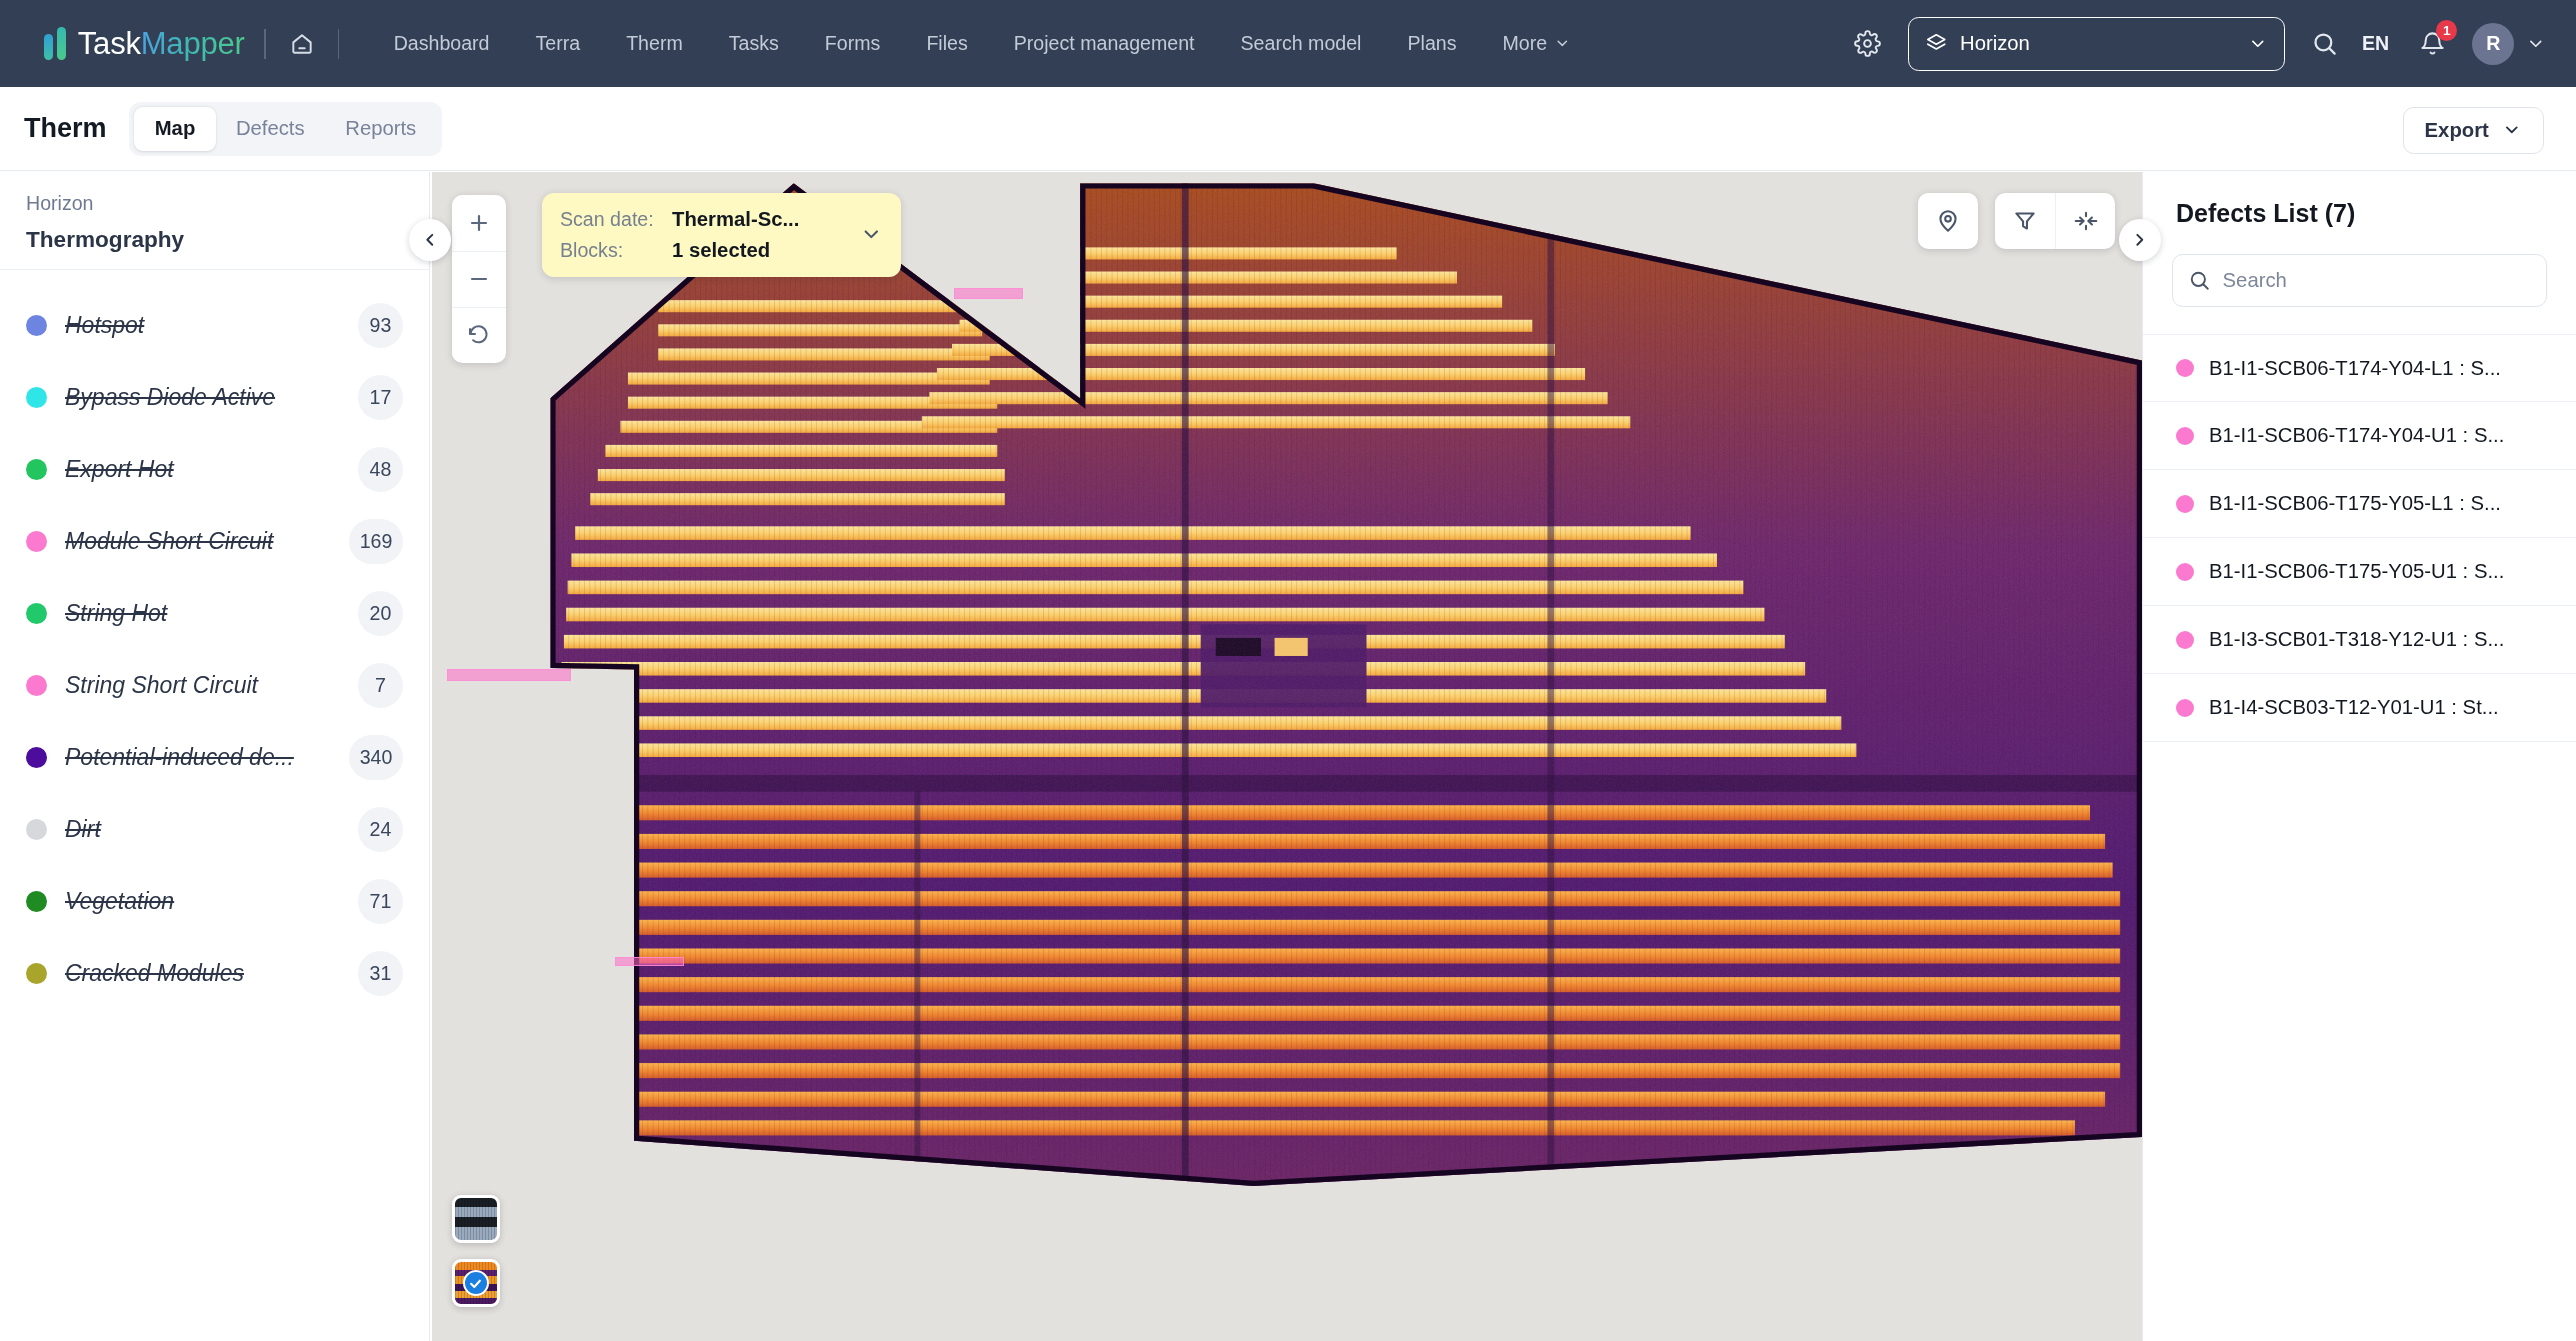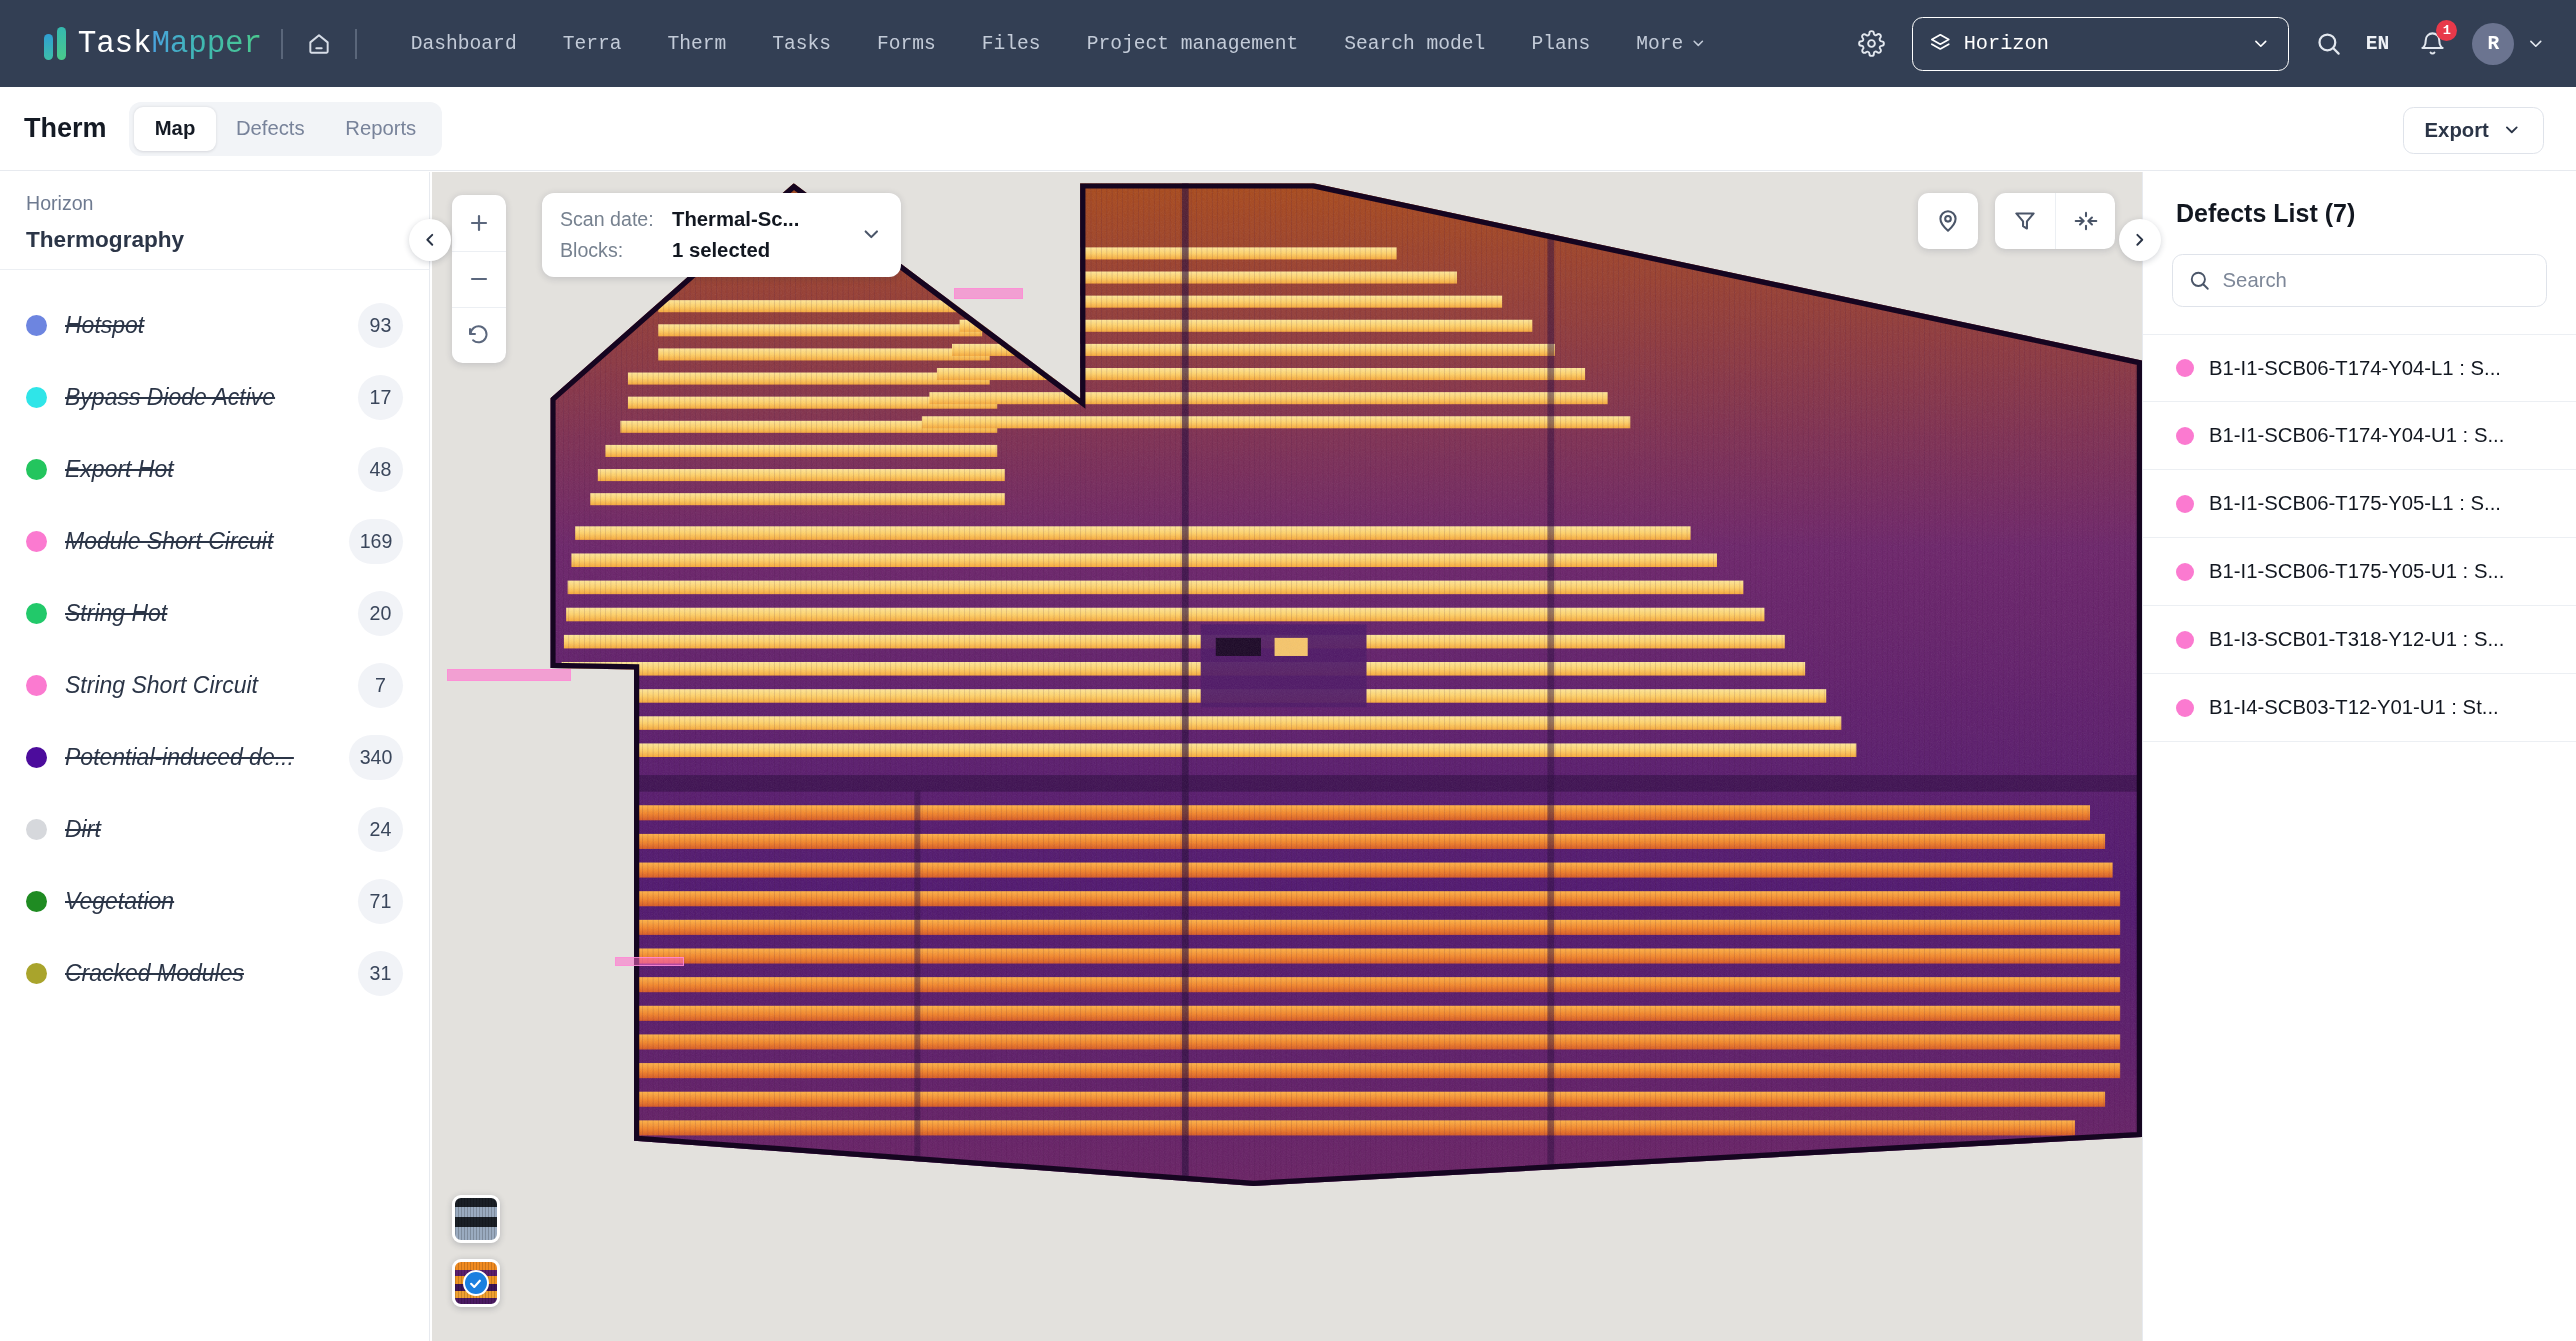--- a/index.html
+++ b/index.html
@@ -9,21 +9,21 @@
     font-family: "Liberation Sans", sans-serif;
     background: #ffffff;
     overflow: hidden;
     -webkit-font-smoothing: antialiased;
   }
 
   
   #topnav {
     position: absolute; left: 0; top: 0; width: 2576px; height: 87px;
     background: #333f54;
-    display: flex; align-items: center; font-family: Liberation Mono, monospace;
+    display: flex; align-items: center;
   }
   .brand { display: flex; align-items: center; margin-left: 44px; }
   .brand-bars { display: flex; align-items: flex-end; gap: 3.8px; margin-right: 12px; }
   .brand-bars i { display: block; width: 9px; border-radius: 4.5px; }
   .bar-a { height: 26px; background: linear-gradient(180deg,#2f9fd4,#3dbfa8); }
   .bar-b { height: 33px; background: linear-gradient(180deg,#35b9b0,#4ac98b); }
   .brand-word { font-size: 31px; letter-spacing: -0.2px; font-weight: 400; }
   .brand-word .w1 { color: #ffffff; }
   .brand-word .w2 {
     background: linear-gradient(90deg,#4aa3e0 0%, #3fb9b2 45%, #4cc98d 100%);
@@ -129,21 +129,21 @@
     position: absolute; left: 19.6px; top: 22.6px; width: 54px;
     background: #ffffff; border-radius: 10.6px; box-shadow: 0 1.5px 7.5px rgba(30,40,60,.16); z-index: 30;
   }
   .zoom-btn {
     height: 56px; display: flex; align-items: center; justify-content: center; cursor: pointer;
   }
   .zoom-btn + .zoom-btn { border-top: 1.5px solid #eceff3; }
 
   .scan-card {
     position: absolute; left: 110px; top: 21px; width: 359px;
-    background: #ffffff; border-radius: 12px; box-shadow: 0 1.5px 7.5px rgba(30,40,60,.16);
+    background: #fef9c3; border-radius: 12px; box-shadow: 0 1.5px 7.5px rgba(30,40,60,.16);
     padding: 15px 18px; z-index: 30; display: flex; align-items: center;
   }
   .scan-rows { flex: 1; }
   .scan-row { display: flex; align-items: baseline; margin-bottom: 7.5px; }
   .scan-row:last-child { margin-bottom: 0; }
   .scan-k { font-size: 19.6px; color: #76818f; width: 112px; }
   .scan-v {
     font-size: 20.3px; color: #121720; font-weight: 700;
     white-space: nowrap; overflow: hidden; text-overflow: ellipsis; max-width: 181px;
   }

